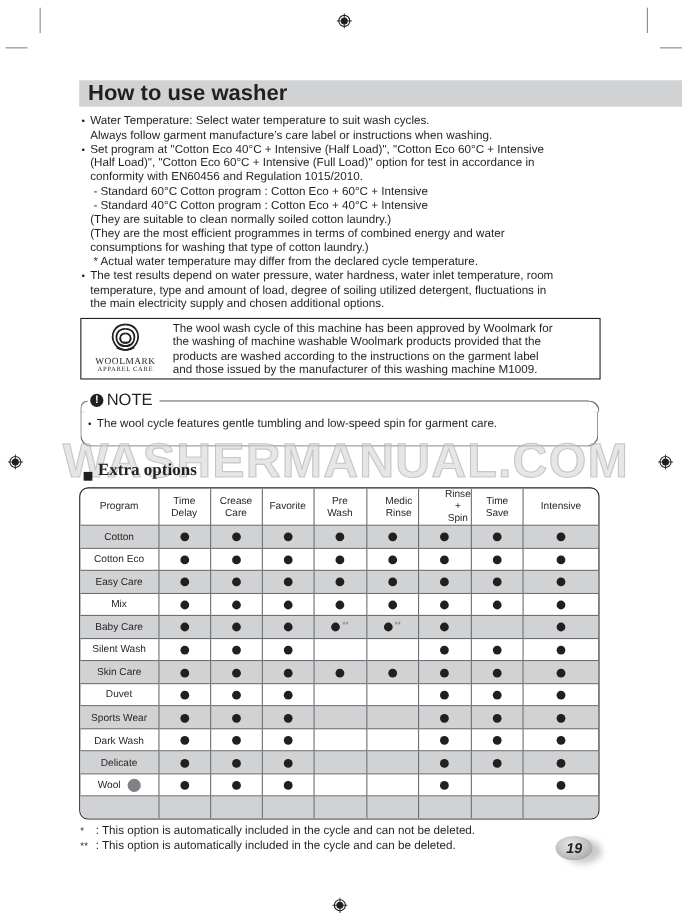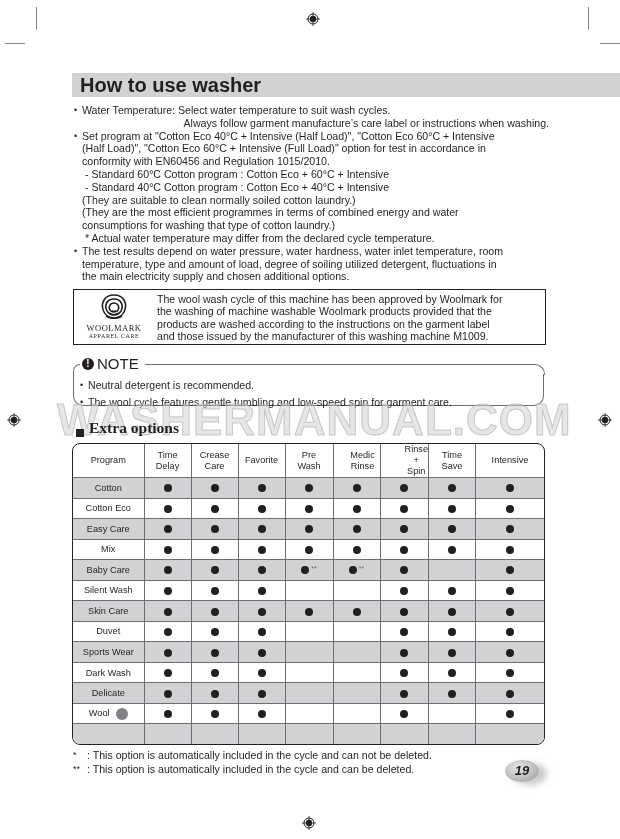--- a/index.html
+++ b/index.html
@@ -140,21 +140,21 @@
     </svg>
 </div>
 
 <div class="title-bar">
   <span>How to use washer</span>
 </div>
 
 <div class="body-text" id="body-text">
     <div class="para">
       <div style="white-space: pre;">Water Temperature: Select water temperature to suit wash cycles.</div>
-      <div style="white-space: pre; text-align: right;">Always follow garment manufacture’s care label or instructions when washing.</div>
+      <div style="white-space: pre;">Always follow garment manufacture’s care label or instructions when washing.</div>
     </div>
     <div class="para">
       <div style="white-space: pre;">Set program at "Cotton Eco 40°C + Intensive (Half Load)", "Cotton Eco 60°C + Intensive</div>
       <div style="white-space: pre;">(Half Load)", "Cotton Eco 60°C + Intensive (Full Load)" option for test in accordance in</div>
       <div style="white-space: pre;">conformity with EN60456 and Regulation 1015/2010.</div>
       <div style="white-space: pre;"> - Standard 60°C Cotton program : Cotton Eco + 60°C + Intensive</div>
       <div style="white-space: pre;"> - Standard 40°C Cotton program : Cotton Eco + 40°C + Intensive</div>
       <div style="white-space: pre;">(They are suitable to clean normally soiled cotton laundry.)</div>
       <div style="white-space: pre;">(They are the most efficient programmes in terms of combined energy and water</div>
       <div style="white-space: pre;">consumptions for washing that type of cotton laundry.)</div>
@@ -192,21 +192,20 @@
 
 <div class="note-corner-l"></div>
 <div class="note-topline"></div>
 <div class="note-corner-r"></div>
 <div class="note-box-inner"></div>
 <div class="note-title">
   <span class="note-icon">!</span>
   <span>NOTE</span>
 </div>
 <div class="note-items">
-  <div>Neutral detergent is recommended.</div>
   <div>The wool cycle features gentle tumbling and low-speed spin for garment care.</div>
 </div>
 
 <div class="watermark">WASHERMANUAL.COM</div>
 
 <div class="section-title">
   <span class="sq"></span>
   <span>Extra options</span>
 </div>
 

